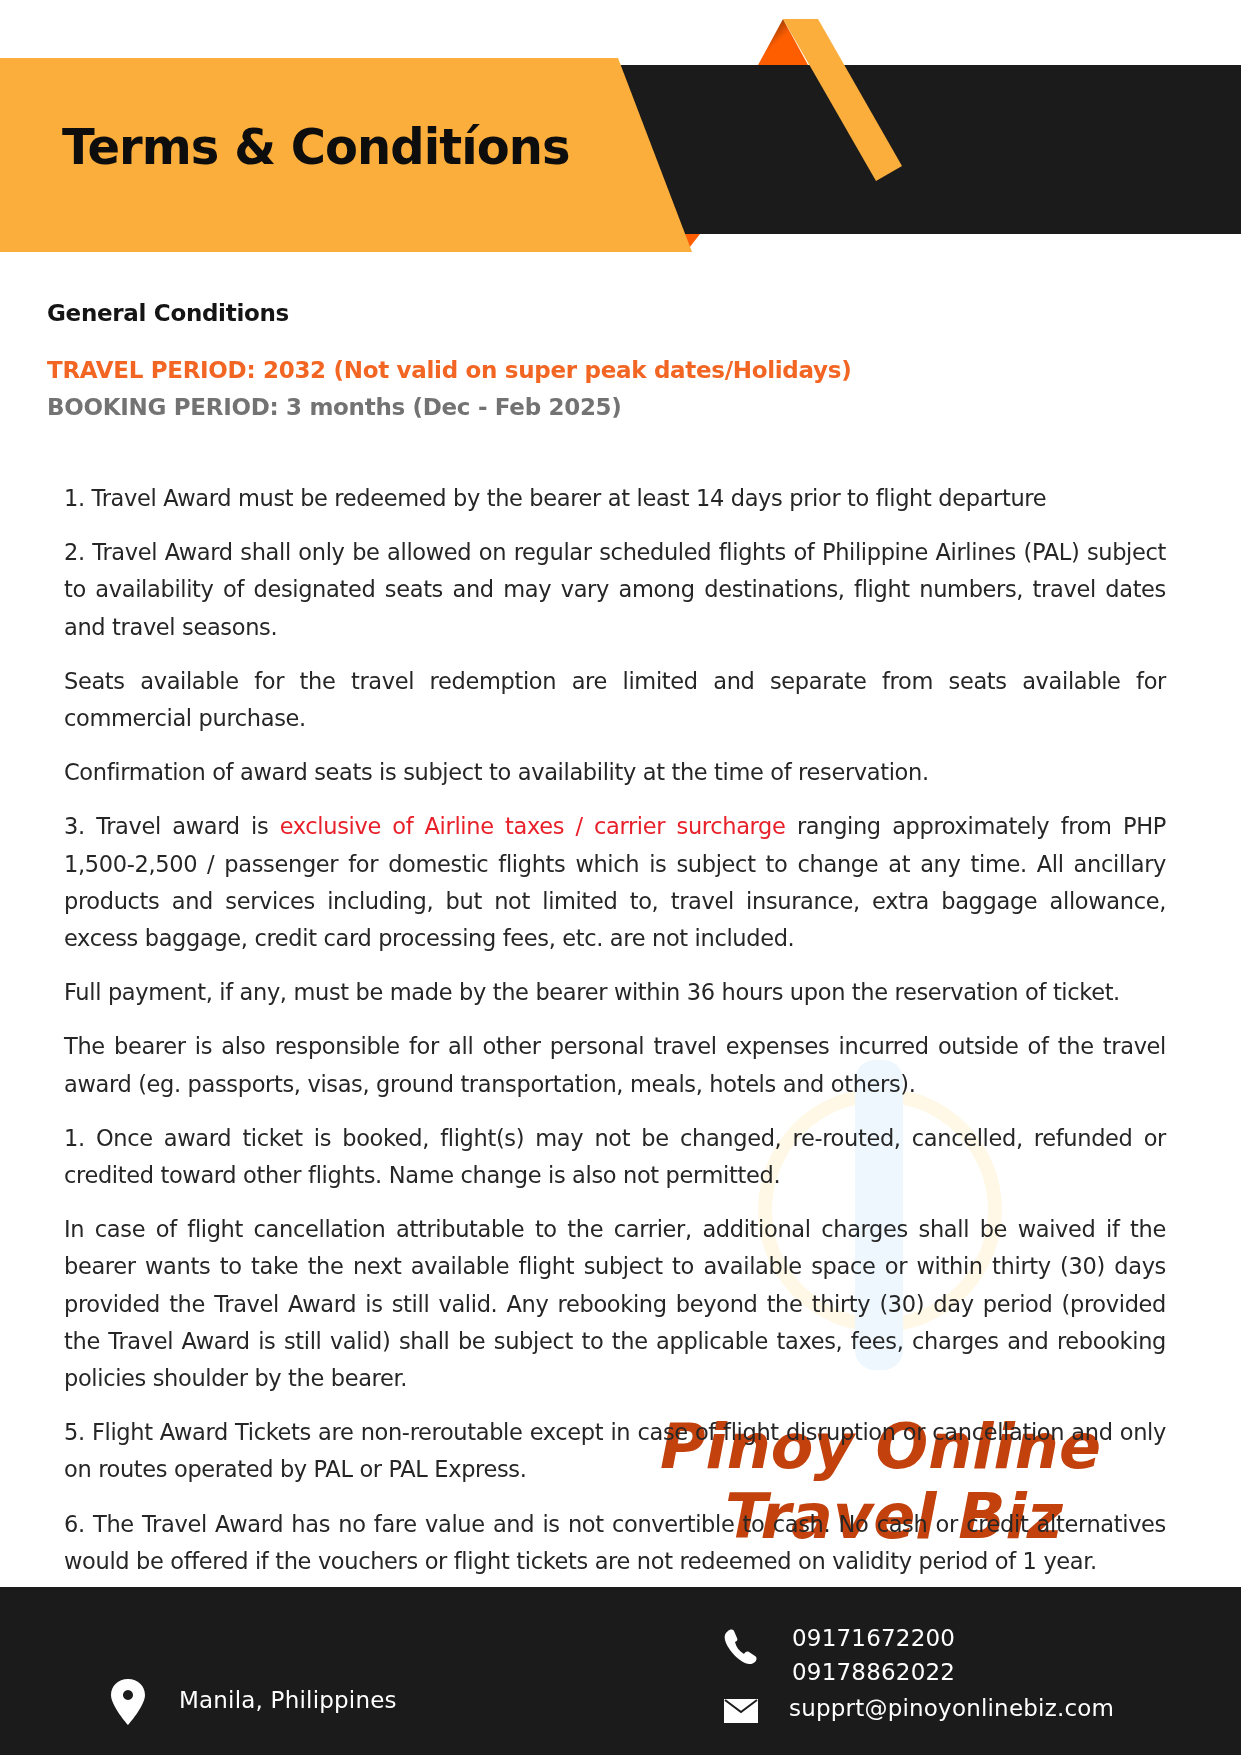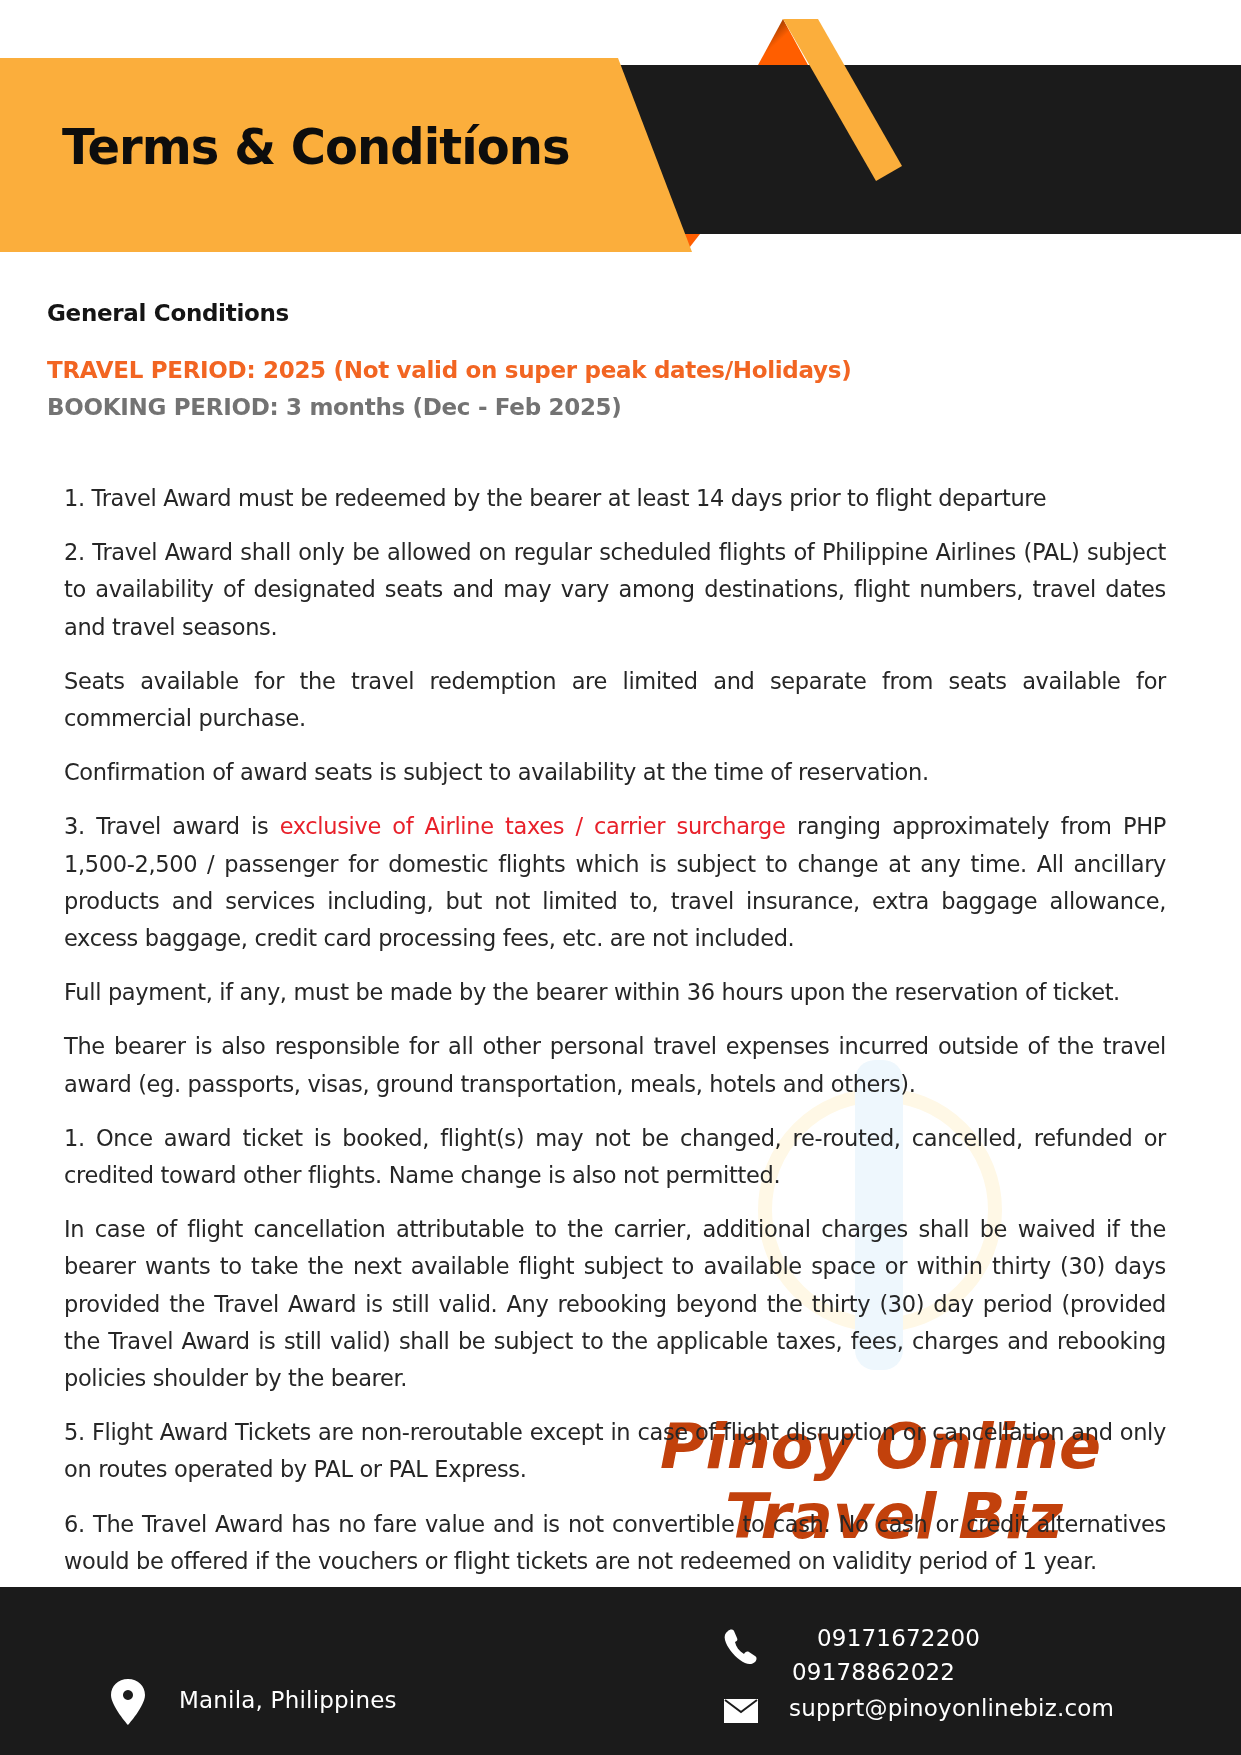--- a/index.html
+++ b/index.html
@@ -76,21 +76,21 @@
   <svg width="600" height="580" style="position:absolute;left:0;top:0">
     <circle cx="240" cy="190" r="115" fill="none" stroke="#fff8e6" stroke-width="14"></circle>
     <rect x="215" y="40" width="48" height="310" rx="20" fill="#eef7fd"></rect>
   </svg>
   <div class="wm-text" style="left:20px;top:390px;font-size:62px;">Pinoy Online</div>
   <div class="wm-text" style="left:85px;top:460px;font-size:62px;">Travel Biz</div>
 </div>
 
 <div class="content">
   <div class="section-heading">General Conditions</div>
-  <div class="period" style="color:#F26522">TRAVEL PERIOD: 2025 (Not valid on super peak dates/Holidays)</div>
+  <div class="period" style="color:#F26522">TRAVEL PERIOD: 2032 (Not valid on super peak dates/Holidays)</div>
   <div class="period" style="color:#737373">BOOKING PERIOD: 3 months (Dec - Feb 2025)</div>
   <div class="spacer"></div>
 
   <p class="para last-left">1. Travel Award must be redeemed by the bearer at least 14 days prior to flight departure</p>
   <p class="para">2. Travel Award shall only be allowed on regular scheduled flights of Philippine Airlines (PAL) subject to availability of designated seats and may vary among destinations, flight numbers, travel dates and travel seasons.</p>
   <p class="para">Seats available for the travel redemption are limited and separate from seats available for commercial purchase.</p>
   <p class="para last-left">Confirmation of award seats is subject to availability at the time of reservation.</p>
   <p class="para"><span>3. Travel award is </span><span class="highlight" style="color:#E8202A">exclusive of Airline taxes / carrier surcharge</span><span> ranging approximately from PHP 1,500-2,500 / passenger for domestic flights which is subject to change at any time. All ancillary products and services including, but not limited to, travel insurance, extra baggage allowance, excess baggage, credit card processing fees, etc. are not included.</span></p>
   <p class="para">Full payment, if any, must be made by the bearer within 36 hours upon the reservation of ticket.</p>
   <p class="para">The bearer is also responsible for all other personal travel expenses incurred outside of the travel award (eg. passports, visas, ground transportation, meals, hotels and others).</p>
@@ -105,21 +105,21 @@
 <div class="footer">
 
   <svg class="f-icon" style="left:111px;top:92px" width="34" height="46" viewBox="0 0 34 46">
     <path d="M17 0 C7 0 0 7 0 16 C0 27 17 46 17 46 C17 46 34 27 34 16 C34 7 27 0 17 0 Z M17 11 A5 5 0 1 1 16.99 11 Z" fill="#ffffff" fill-rule="evenodd"></path>
   </svg>
   <div class="f-item" style="left:179px;top:100px">Manila, Philippines</div>
 
   <svg class="f-icon" style="left:724px;top:42px" width="34" height="36" viewBox="0 0 34 36">
     <path d="M4 2 C6 0 9 0 10 2 L13 9 C14 11 13 12 11 13 C12 18 15 22 20 25 C21 23 23 22 25 23 L31 27 C33 28 33 31 31 33 C28 36 22 36 16 31 C9 26 3 18 1 11 C0 7 1 4 4 2 Z" fill="#ffffff"></path>
   </svg>
-  <div class="f-item" style="left:817px;top:38px">09171672200</div>
+  <div class="f-item" style="left:792px;top:38px">09171672200</div>
   <div class="f-item" style="left:792px;top:72px">09178862022</div>
 
   <svg class="f-icon" style="left:724px;top:112px" width="34" height="24" viewBox="0 0 34 24">
     <rect x="0" y="0" width="34" height="24" fill="#ffffff"></rect>
     <polyline points="1,1 17,13 33,1" fill="none" stroke="#1b1b1b" stroke-width="2"></polyline>
   </svg>
   <div class="f-item" style="left:789px;top:108px">supprt@pinoyonlinebiz.com</div>
 </div>
 
 </body></html>

